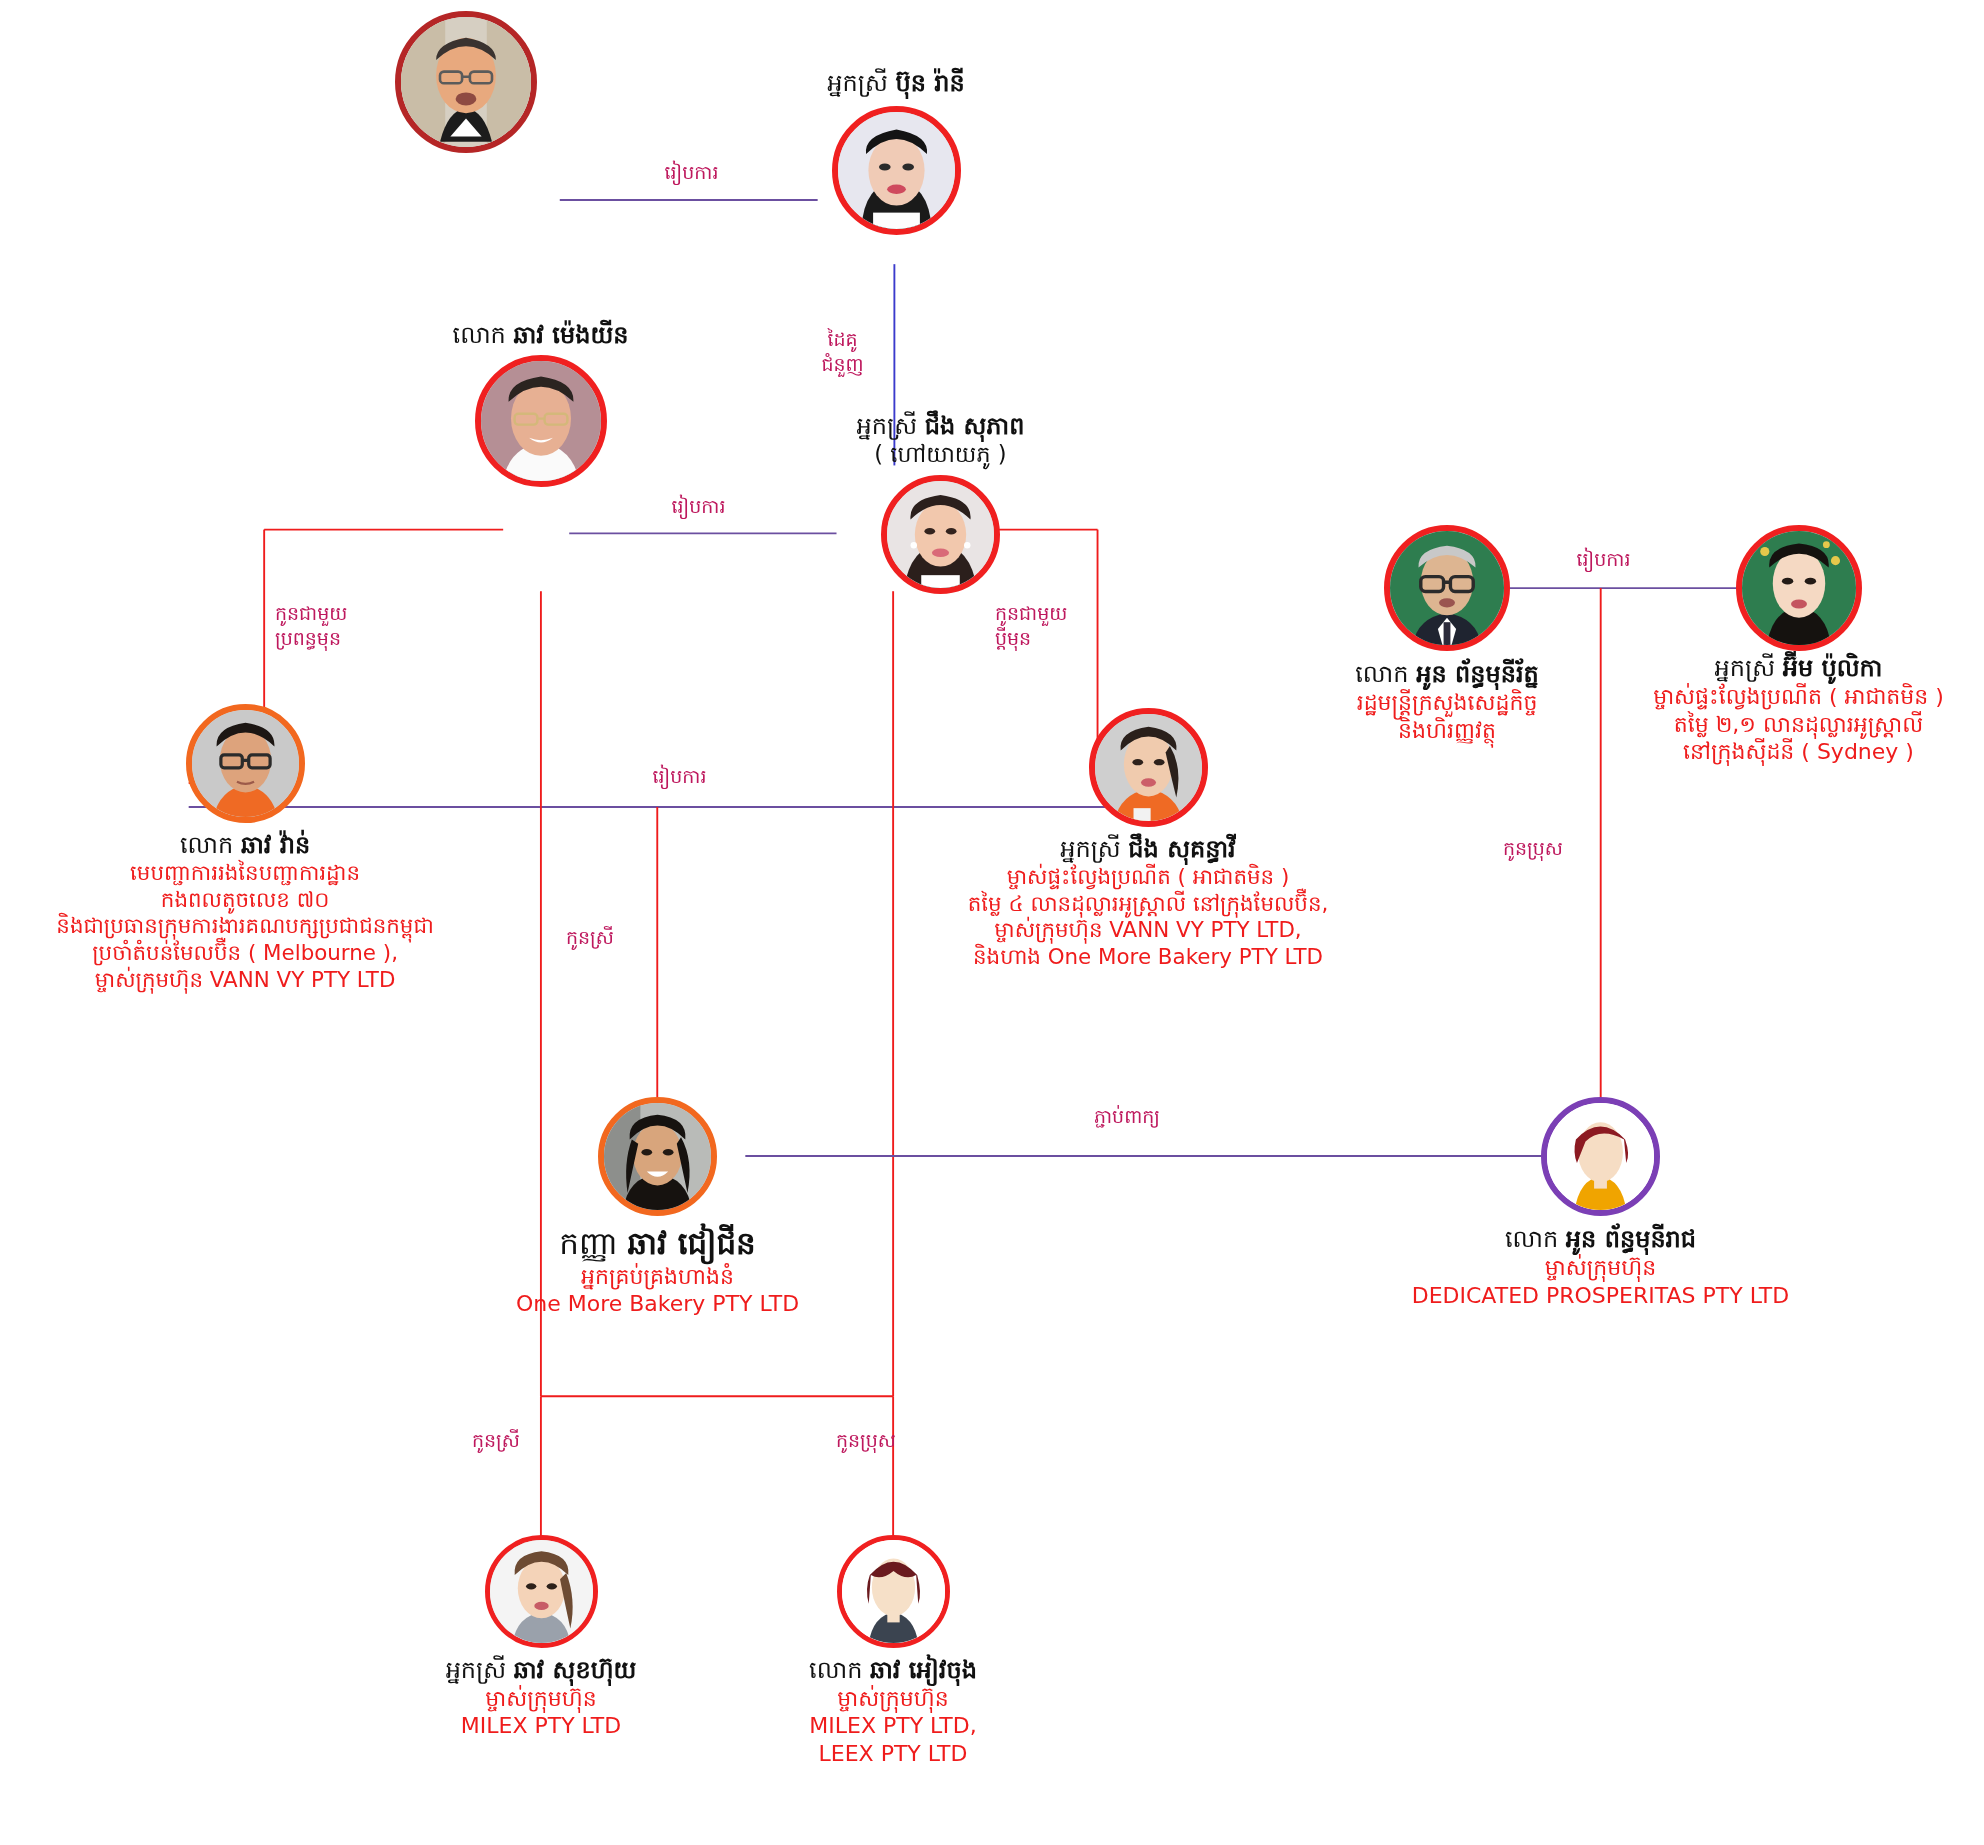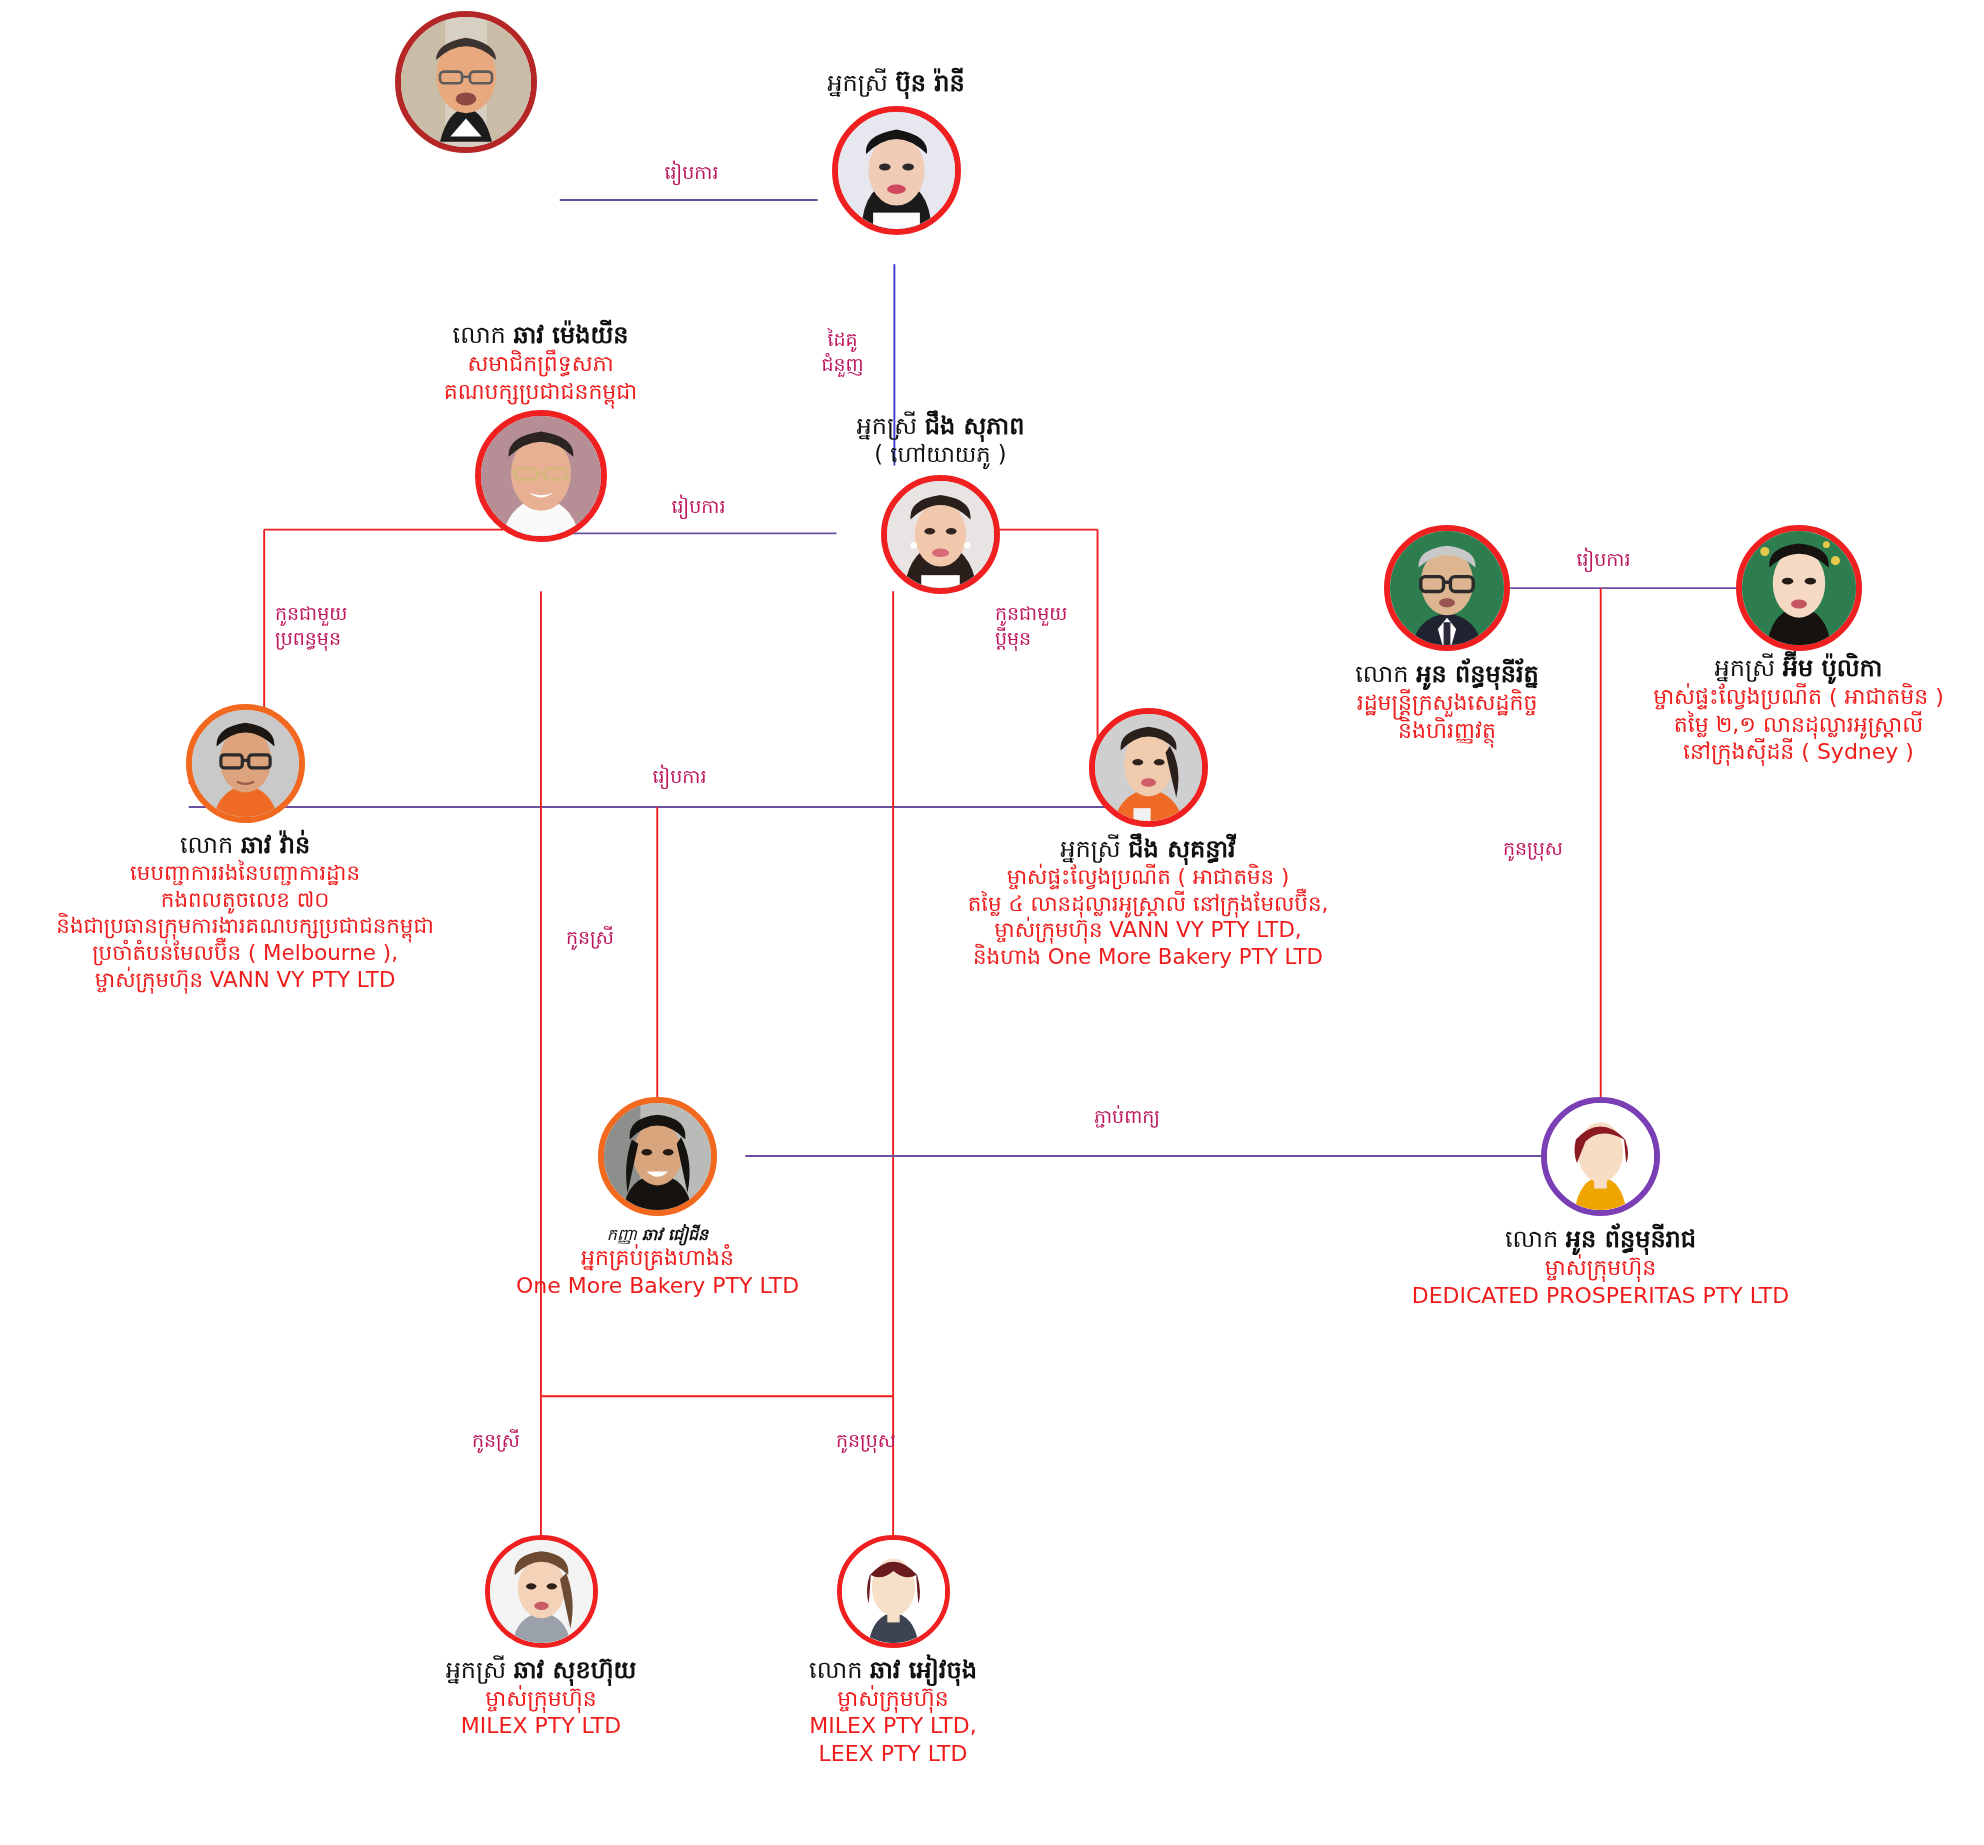--- a/index.html
+++ b/index.html
@@ -152,22 +152,20 @@
       </svg>
     </div>
   </div>
 
   <div class="node" style="left:333px;top:321px;width:415px;">
     <div class="label-above">
       <div class="nm" style="font-size:24px;">
         <span class="hon">លោក</span>
         <span class="bold">ឆាវ ម៉េងយីន</span>
       </div>
-      <div class="desc" style="font-size:22px;white-space:pre-line;">សមាជិកព្រឹទ្ធសភា
-គណបក្សប្រជាជនកម្ពុជា</div>
     </div>
     <div class="portrait" style="width:132px;height:132px;border:6.3px solid #f02020;margin-top:5px;">
       <svg class="face" viewBox="0 0 100 100">
         <rect width="100" height="100" fill="#b58f95"></rect>
         <path d="M18 100 Q24 72 50 68 Q76 72 82 100 Z" fill="#fafafa"></path>
         <ellipse cx="50" cy="48" rx="25" ry="31" fill="#e7b093"></ellipse>
         <path d="M23 34 Q50 9 77 34 Q78 17 50 13 Q22 17 23 34 Z" fill="#2b2420"></path>
         <rect x="28" y="44" width="19" height="9" rx="3" fill="none" stroke="#d4b87a" stroke-width="2"></rect>
         <rect x="53" y="44" width="19" height="9" rx="3" fill="none" stroke="#d4b87a" stroke-width="2"></rect>
         <line x1="47" y1="48" x2="53" y2="48" stroke="#d4b87a" stroke-width="2"></line>
@@ -312,21 +310,21 @@
         <ellipse cx="50" cy="48" rx="23" ry="29" fill="#d8a57c"></ellipse>
         <path d="M24 34 Q50 8 76 34 Q78 14 50 11 Q22 14 24 34 Z" fill="#16120f"></path>
         <path d="M72 32 Q84 54 78 84 Q72 56 68 38 Z" fill="#16120f"></path>
         <path d="M26 34 Q18 56 22 84 Q28 56 32 38 Z" fill="#16120f"></path>
         <ellipse cx="40" cy="46" rx="5" ry="3" fill="#231a14"></ellipse>
         <ellipse cx="60" cy="46" rx="5" ry="3" fill="#231a14"></ellipse>
         <path d="M40 64 Q50 74 60 64 Z" fill="#ffffff"></path>
       </svg>
     </div>
     <div style="margin-top:8.8px;">
-      <div class="nm" style="font-size:16px;font-style:italic;">
+      <div class="nm" style="font-size:31px;">
         <span class="hon">កញ្ញា</span>
         <span class="bold">ឆាវ ជៀជីន</span>
       </div>
       <div class="desc" style="font-size:22px;white-space:pre-line;">អ្នកគ្រប់គ្រងហាងនំ
 One More Bakery PTY LTD</div>
     </div>
   </div>
 
   <div class="node" style="left:1289px;top:1097px;width:623px;">
     <div class="portrait" style="width:119px;height:119px;border:6.3px solid #7b3fb5;background:#ffffff;">

